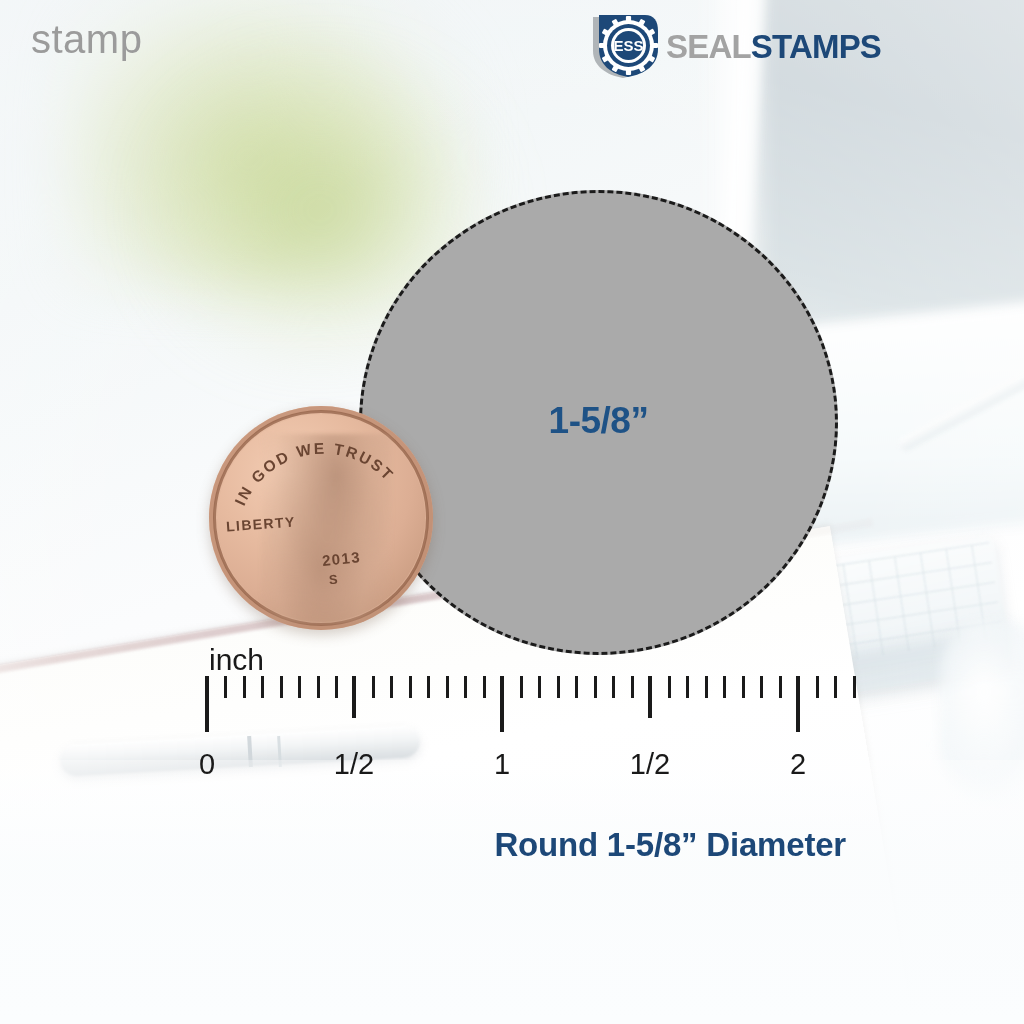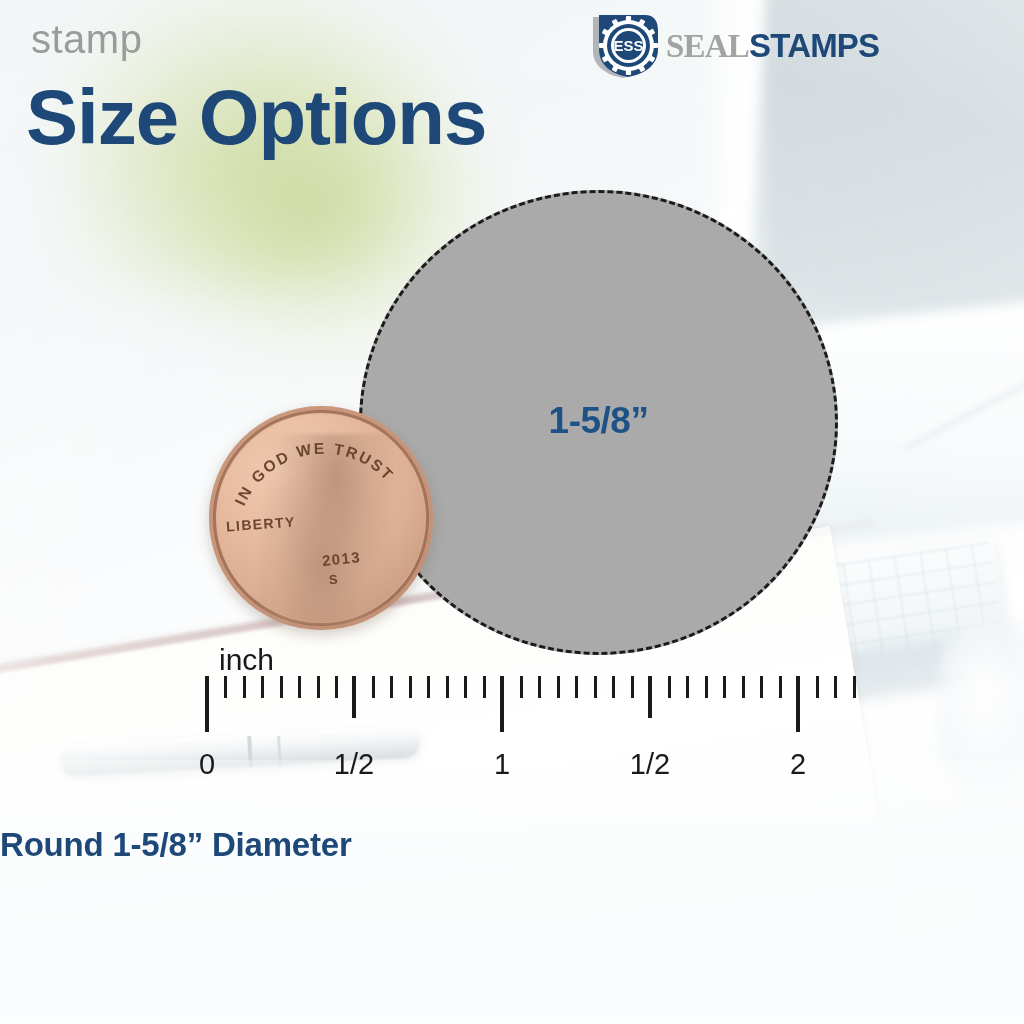--- a/index.html
+++ b/index.html
@@ -192,21 +192,21 @@
   .logo-word {
     display: flex;
     align-items: baseline;
     margin-left: 6px;
     font-size: 33px;
     font-weight: 700;
     letter-spacing: -0.8px;
     line-height: 1;
   }
   .w-engineer { color: #1d4878; }
-  .w-seal { color: #a3a3a3; font-family: Liberation Serif, serif; }
+  .w-seal { color: #a3a3a3; }
   .w-stamps { color: #1d4878; }
 
   
   .stamp-circle {
     position: absolute;
     left: 359px; top: 190px;
     width: 479px; height: 465px;
     border-radius: 50%;
     background: #aaaaaa;
     border: 3px dashed #1b1b1b;
@@ -290,21 +290,21 @@
   }
   .tick.major { width: 4px; height: 56px; }
   .tick.half  { width: 4px; height: 42px; }
   .tick.minor { width: 3px; height: 22px; }
 
   
   .caption {
     position: absolute;
     left: 0; top: 826px;
     width: 846px;
-    text-align: left;
+    text-align: right;
     color: #1d4878;
     font-size: 33px;
     font-weight: 700;
     letter-spacing: -0.2px;
   }
 </style>
 </head>
 <body>
 
 <div id="page">
@@ -325,21 +325,20 @@
     <div class="bg-paper"></div>
     <div class="bg-paper-edge"></div>
     <div class="bg-stylus"></div>
     <div class="bg-stylus-seam"></div>
     <div class="bg-stylus-seam2"></div>
     <div class="bg-vignette"></div>
     <div class="bg-bottomwash"></div>
   </div>
 
   <div class="eyebrow">stamp</div>
-  <div class="headline">Size Options</div>
 
   <div class="logo">
     <div class="logo-badge">
       <svg width="74" height="70" viewBox="0 0 74 70" aria-hidden="true">
         <path d="M7 6 H53 C62 6 67 12 67 22 V40 C67 55 54 64 37 67 C20 64 7 55 7 40 Z" fill="#9a9fa3" opacity="0.75"></path>
         <path d="M13 4 H59 C68 4 72 10 72 20 V38 C72 54 59 63 42 66 C25 63 13 54 13 38 Z" fill="#1d4878"></path>
         <g transform="translate(42.5,34.5)">
           <g fill="#ffffff">
             <circle cx="0" cy="0" r="25.5"></circle>
           </g>
@@ -387,21 +386,21 @@
       <text font-family="Liberation Sans, sans-serif" font-size="15.5" font-weight="700" fill="#6a4532" letter-spacing="2.2">
         <textPath href="#mottoArc" startOffset="8%">IN GOD WE TRUST</textPath>
       </text>
     </svg>
     <div class="penny-text p-liberty">LIBERTY</div>
     <div class="penny-text p-year">2013</div>
     <div class="penny-text p-mint">S</div>
   </div>
 
   <div class="ruler">
-    <div class="ruler-unit" style="left:219px; top:645px;text-align:center;">inch</div>
+    <div class="ruler-unit" style="left:209px; top:645px;text-align:center;">inch</div>
     <div id="tick-host">
         <div class="tick major" style="left: 205px; top: 676px;"></div>
         <div class="tick minor" style="left: 223.5px; top: 676px;"></div>
         <div class="tick minor" style="left: 242.5px; top: 676px;"></div>
         <div class="tick minor" style="left: 260.5px; top: 676px;"></div>
         <div class="tick minor" style="left: 279.5px; top: 676px;"></div>
         <div class="tick minor" style="left: 297.5px; top: 676px;"></div>
         <div class="tick minor" style="left: 316.5px; top: 676px;"></div>
         <div class="tick minor" style="left: 334.5px; top: 676px;"></div>
         <div class="tick half" style="left: 352px; top: 676px;"></div>

